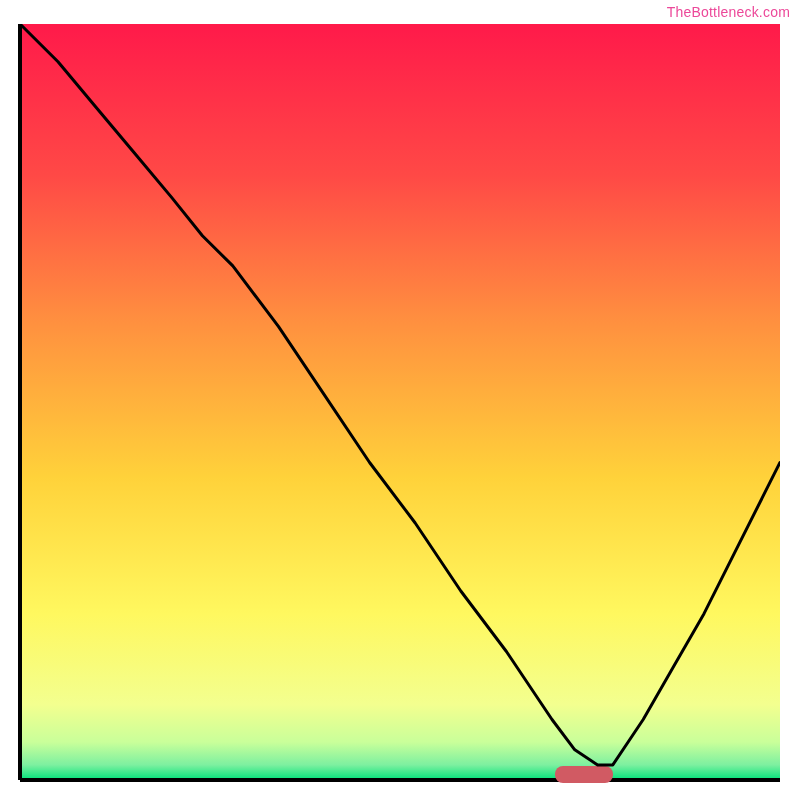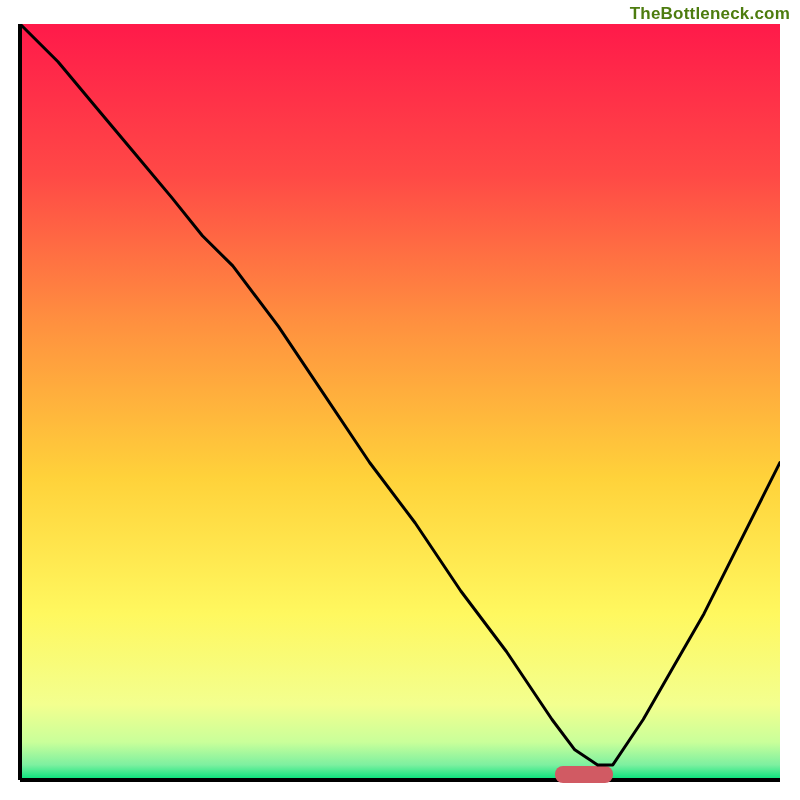--- a/index.html
+++ b/index.html
@@ -12,23 +12,23 @@
   }
   .chart-container {
     position: relative;
     width: 800px;
     height: 800px;
   }
   .watermark {
     position: absolute;
     top: 4px;
     right: 10px;
-    font-size: 17px;
-    font-weight: 700;
-    color: #4d7c0f;
+    font-size: 14px;
+    font-weight: 400;
+    color: #ec4899;
     letter-spacing: 0.2px;
     z-index: 10;
   }
   svg {
     display: block;
   }
 </style>
 </head>
 <body>
 

